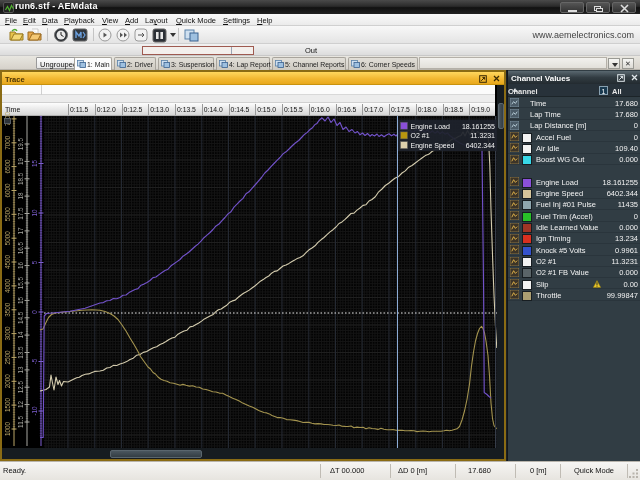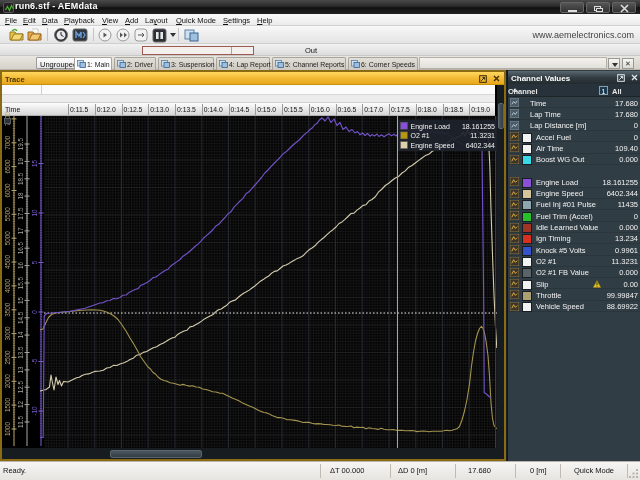--- a/index.html
+++ b/index.html
@@ -891,21 +891,21 @@
           <span class="sw" style="background:#f2f2f2"></span>
           <span class="cname" style="left:28px">Accel Fuel</span>
           <span class="cval">0</span>
         </div>
 <div class="crow" style="top:72.3px">
           <svg class="cicon" viewBox="0 0 10 10">
             <rect x="0" y="0" width="10" height="10" rx="1.5" fill="#3c3428" stroke="#a88c50" stroke-width="0.8"></rect>
             <path d="M2 7L4 3L6 6L8 4" stroke="#e8b84a" stroke-width="1" fill="none"></path>
           </svg>
           <span class="sw" style="background:#f2f2f2"></span>
-          <span class="cname" style="left:28px">Air Time</span>
+          <span class="cname" style="left:28px">Air Idle</span>
           <span class="cval">109.40</span>
         </div>
 <div class="crow" style="top:83.6px">
           <svg class="cicon" viewBox="0 0 10 10">
             <rect x="0" y="0" width="10" height="10" rx="1.5" fill="#3c3428" stroke="#a88c50" stroke-width="0.8"></rect>
             <path d="M2 7L4 3L6 6L8 4" stroke="#e8b84a" stroke-width="1" fill="none"></path>
           </svg>
           <span class="sw" style="background:#38d8e8"></span>
           <span class="cname" style="left:28px">Boost WG Out</span>
           <span class="cval">0.000</span>
@@ -1006,29 +1006,20 @@
           <span class="cval">0.00</span>
         </div>
 <div class="crow" style="top:219.4px">
           <svg class="cicon" viewBox="0 0 10 10">
             <rect x="0" y="0" width="10" height="10" rx="1.5" fill="#3c3428" stroke="#a88c50" stroke-width="0.8"></rect>
             <path d="M2 7L4 3L6 6L8 4" stroke="#e8b84a" stroke-width="1" fill="none"></path>
           </svg>
           <span class="sw" style="background:#ac9f72"></span>
           <span class="cname" style="left:28px">Throttle</span>
           <span class="cval">99.99847</span>
-        </div>
-<div class="crow" style="top:230.8px">
-          <svg class="cicon" viewBox="0 0 10 10">
-            <rect x="0" y="0" width="10" height="10" rx="1.5" fill="#3c3428" stroke="#a88c50" stroke-width="0.8"></rect>
-            <path d="M2 7L4 3L6 6L8 4" stroke="#e8b84a" stroke-width="1" fill="none"></path>
-          </svg>
-          <span class="sw" style="background:#f2f2f2"></span>
-          <span class="cname" style="left:28px">Vehicle Speed</span>
-          <span class="cval">88.69922</span>
         </div>
  </div>
 </div>
 
 <div id="statusbar">
  <span style="left:3px">Ready.</span>
  <div class="ssep" style="left:320px"></div>
  <span style="left:330px">ΔT 00.000</span>
  <div class="ssep" style="left:390px"></div>
  <span style="left:398px">ΔD 0 [m]</span>

